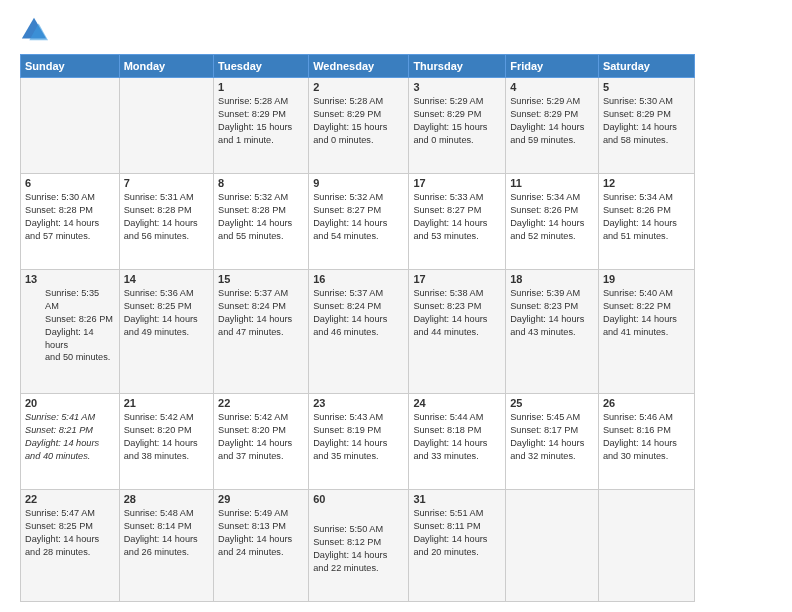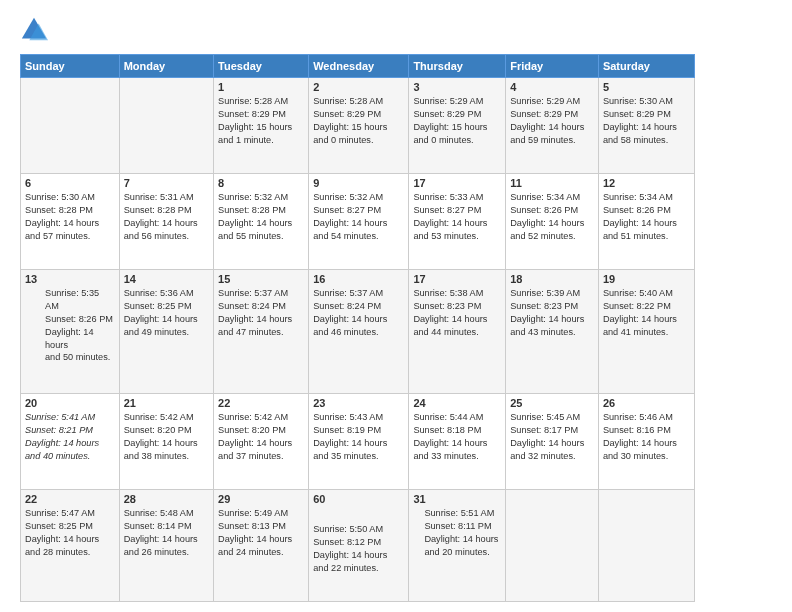--- a/index.html
+++ b/index.html
@@ -355,21 +355,21 @@
           </td>
           <td>
             <span class="day-num">60</span>
             <div class="day-info" style="white-space: pre-line; margin-top: 18px;">Sunrise: 5:50 AM
 Sunset: 8:12 PM
 Daylight: 14 hours
 and 22 minutes.</div>
           </td>
           <td>
             <span class="day-num">31</span>
-            <div class="day-info" style="white-space: pre-line; margin-left: 11px;">Sunrise: 5:51 AM
+            <div class="day-info" style="white-space: pre-line;">Sunrise: 5:51 AM
 Sunset: 8:11 PM
 Daylight: 14 hours
 and 20 minutes.</div>
           </td>
           <td class="empty"></td>
           <td class="empty"></td>
         </tr>
       </tbody>
   </table>
 </div>

